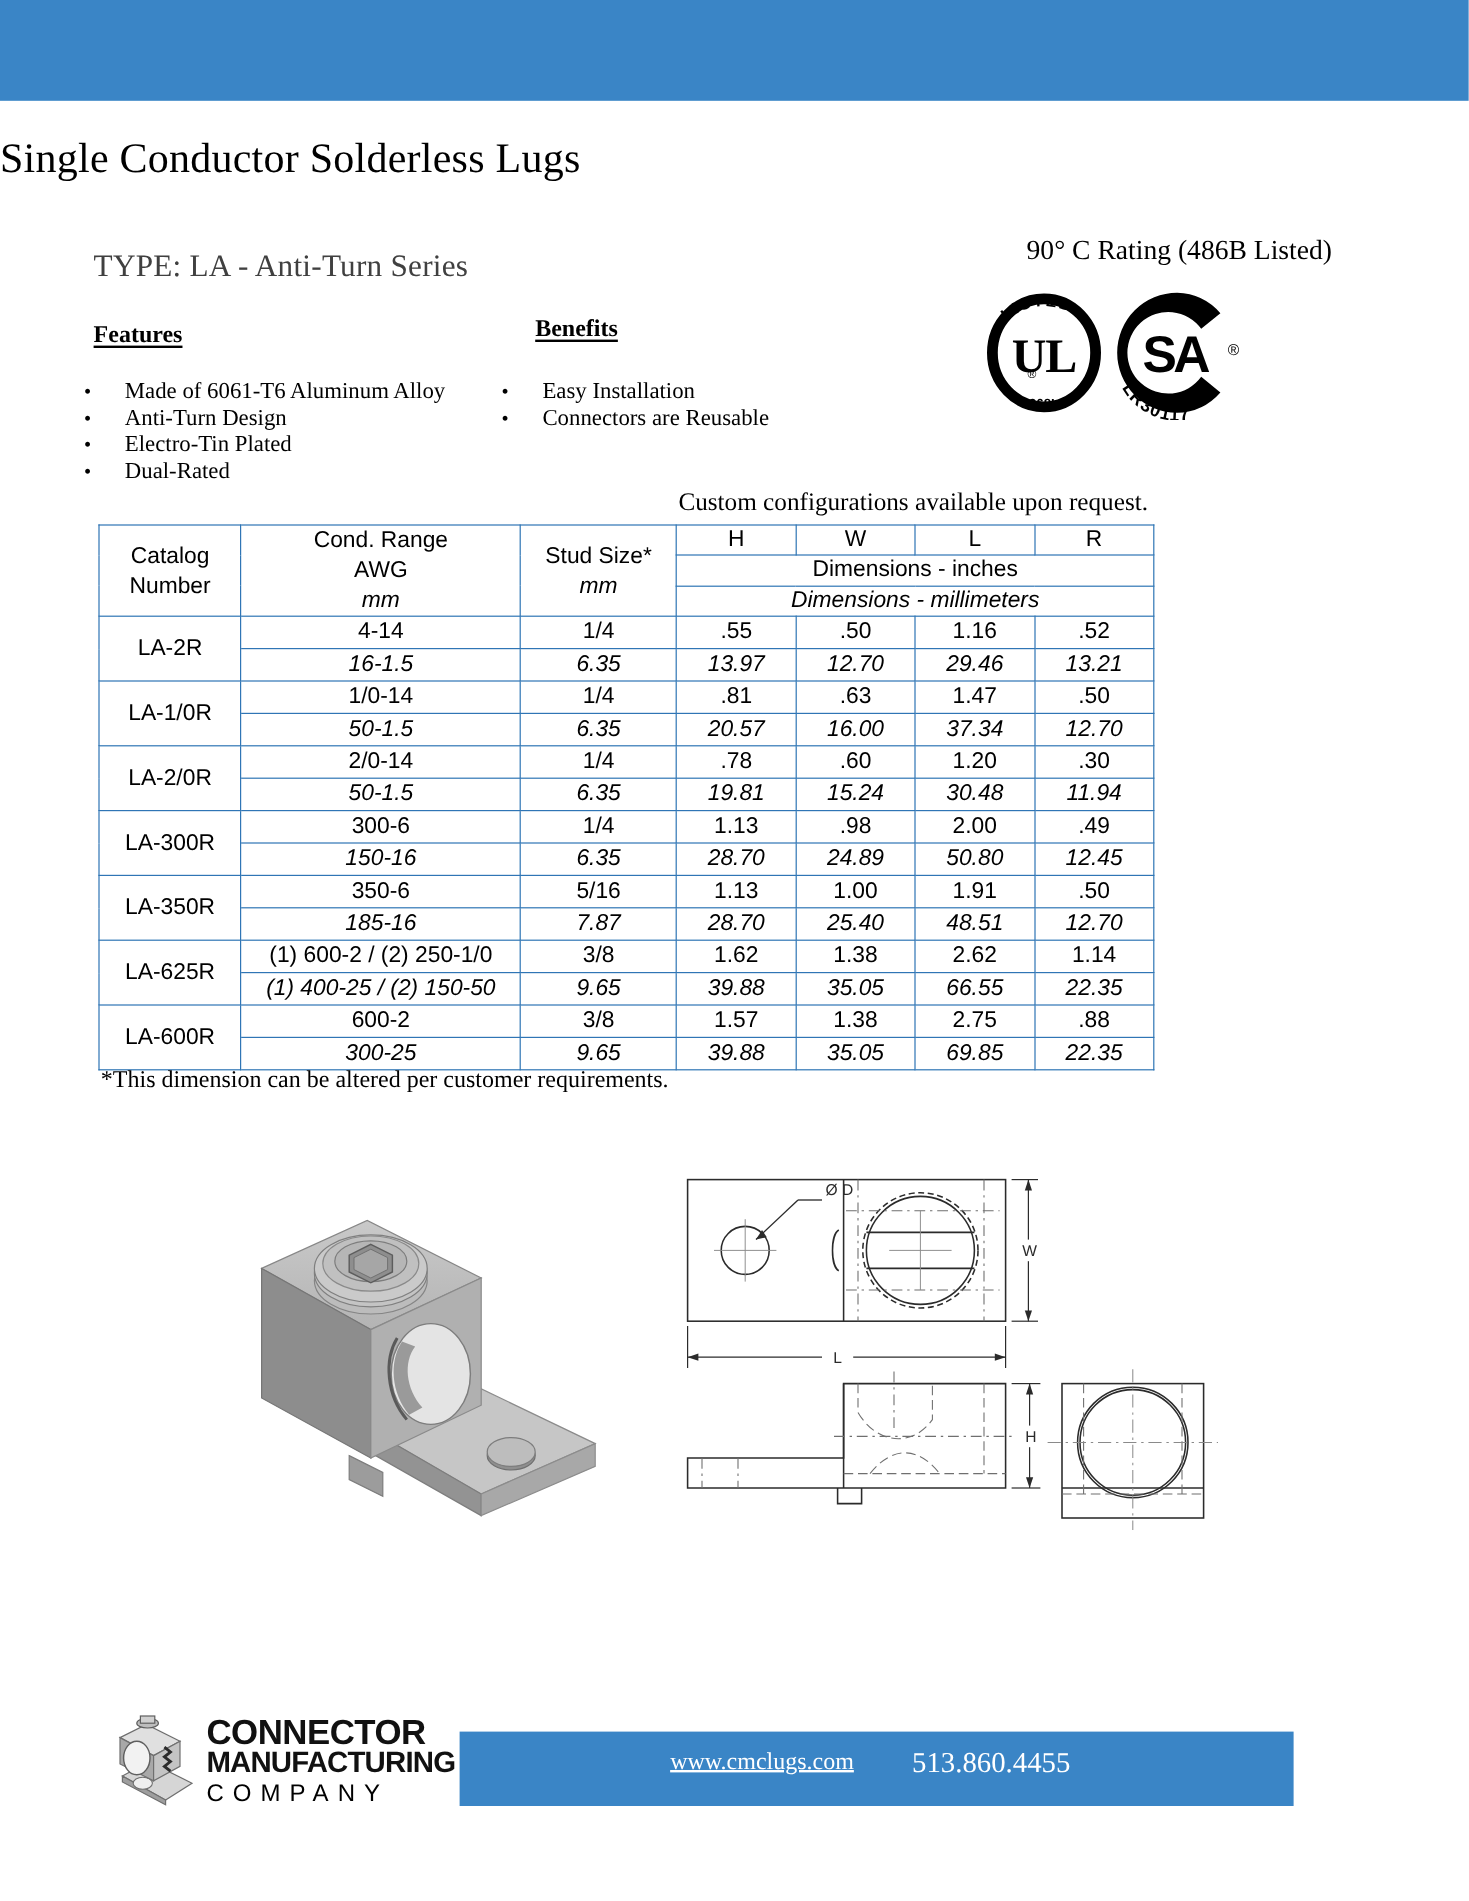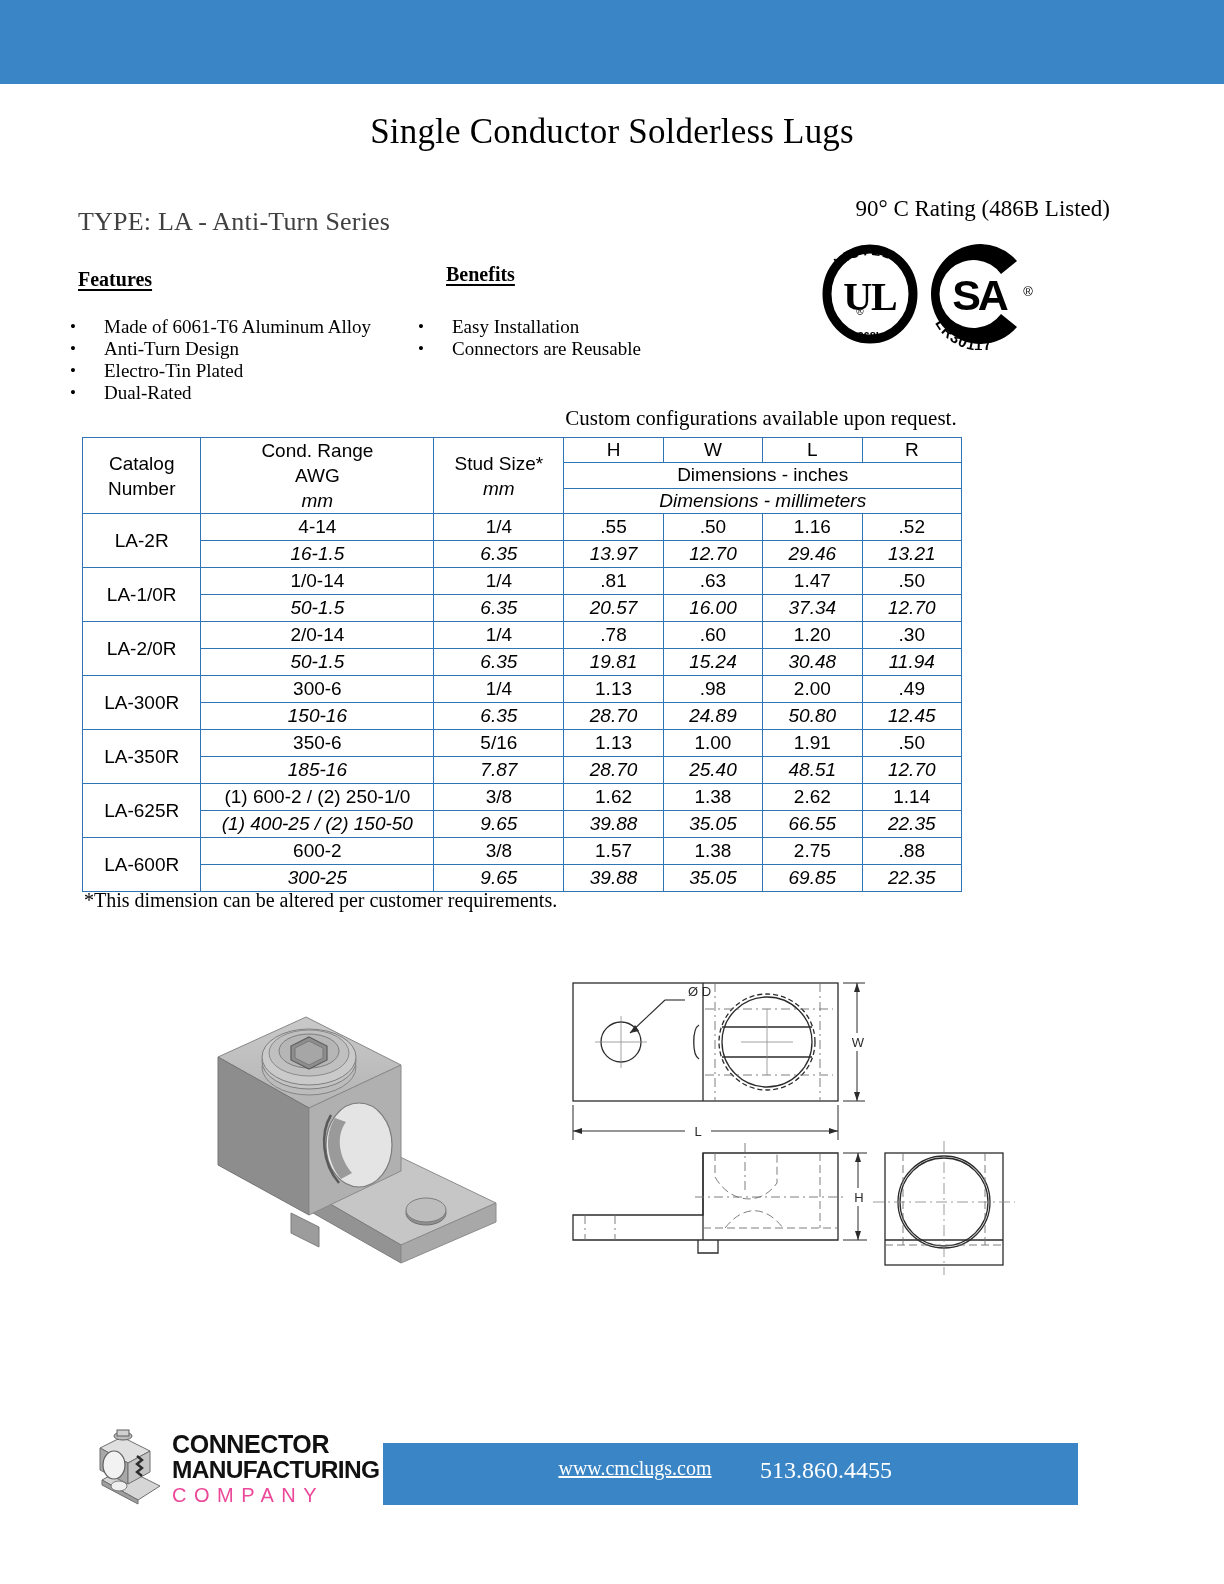--- a/index.html
+++ b/index.html
@@ -1,20 +1,20 @@
 <!DOCTYPE html>
 <html><head>
 <meta charset="utf-8">
 <style>
   html,body{margin:0;padding:0;background:#fff;}
   body{width:1224px;height:1584px;position:relative;font-family:"Liberation Serif",serif;color:#000;overflow:hidden;}
 
   .top-banner{position:absolute;left:0;top:0;width:1224px;height:84px;background:#3a85c6;}
 
-  .page-title{position:absolute;left:0;top:112px;width:1224px;text-align:center;
+  .page-title{position:absolute;left:0;top:112px;width:1224px;text-align:left;
     font-family:"Liberation Serif",serif;font-size:35px;font-weight:400;letter-spacing:.2px;}
 
   .rating-line{position:absolute;left:690px;top:196px;width:420px;text-align:right;
     font-family:"Liberation Serif",serif;font-size:23px;}
 
   .type-heading{position:absolute;left:78px;top:207px;font-family:"Liberation Serif",serif;
     font-size:26px;color:#404040;letter-spacing:.2px;}
 
   .sect-head{position:absolute;font-family:"Liberation Serif",serif;font-size:20px;font-weight:bold;
     text-decoration:underline;text-underline-offset:3px;}
@@ -59,23 +59,23 @@
 
   
   .footer-bar{position:absolute;left:383px;top:1443px;width:695px;height:62px;background:#3a85c6;}
   .footer-url{position:absolute;left:455px;top:1457px;width:360px;text-align:center;color:#fff;
     font-family:"Liberation Serif",serif;font-size:20px;text-decoration:underline;}
   .footer-phone{position:absolute;left:760px;top:1457px;width:300px;color:#fff;
     font-family:"Liberation Serif",serif;font-size:24px;}
 
   .logo-mark{position:absolute;left:88px;top:1428px;width:82px;height:78px;}
   .logo-text{position:absolute;left:172px;top:1432px;font-family:"Liberation Sans",sans-serif;color:#111;}
-  .logo-l1{font-size:25px;font-weight:bold;letter-spacing:-.4px;line-height:25px;}
+  .logo-l1{font-size:29px;font-weight:bold;letter-spacing:-.4px;line-height:25px;}
   .logo-l2{font-size:24.5px;font-weight:bold;letter-spacing:-.7px;line-height:26px;}
-  .logo-l3{font-size:20px;font-weight:400;letter-spacing:7.5px;line-height:24px;color:#ec4899;}
+  .logo-l3{font-size:20px;font-weight:400;letter-spacing:7.5px;line-height:24px;color:#000000;}
 </style>
 </head>
 <body>
 
 <div class="top-banner"></div>
 
 <div class="page-title">Single Conductor Solderless Lugs</div>
 
 <div class="rating-line">90° C Rating (486B Listed)</div>
 

